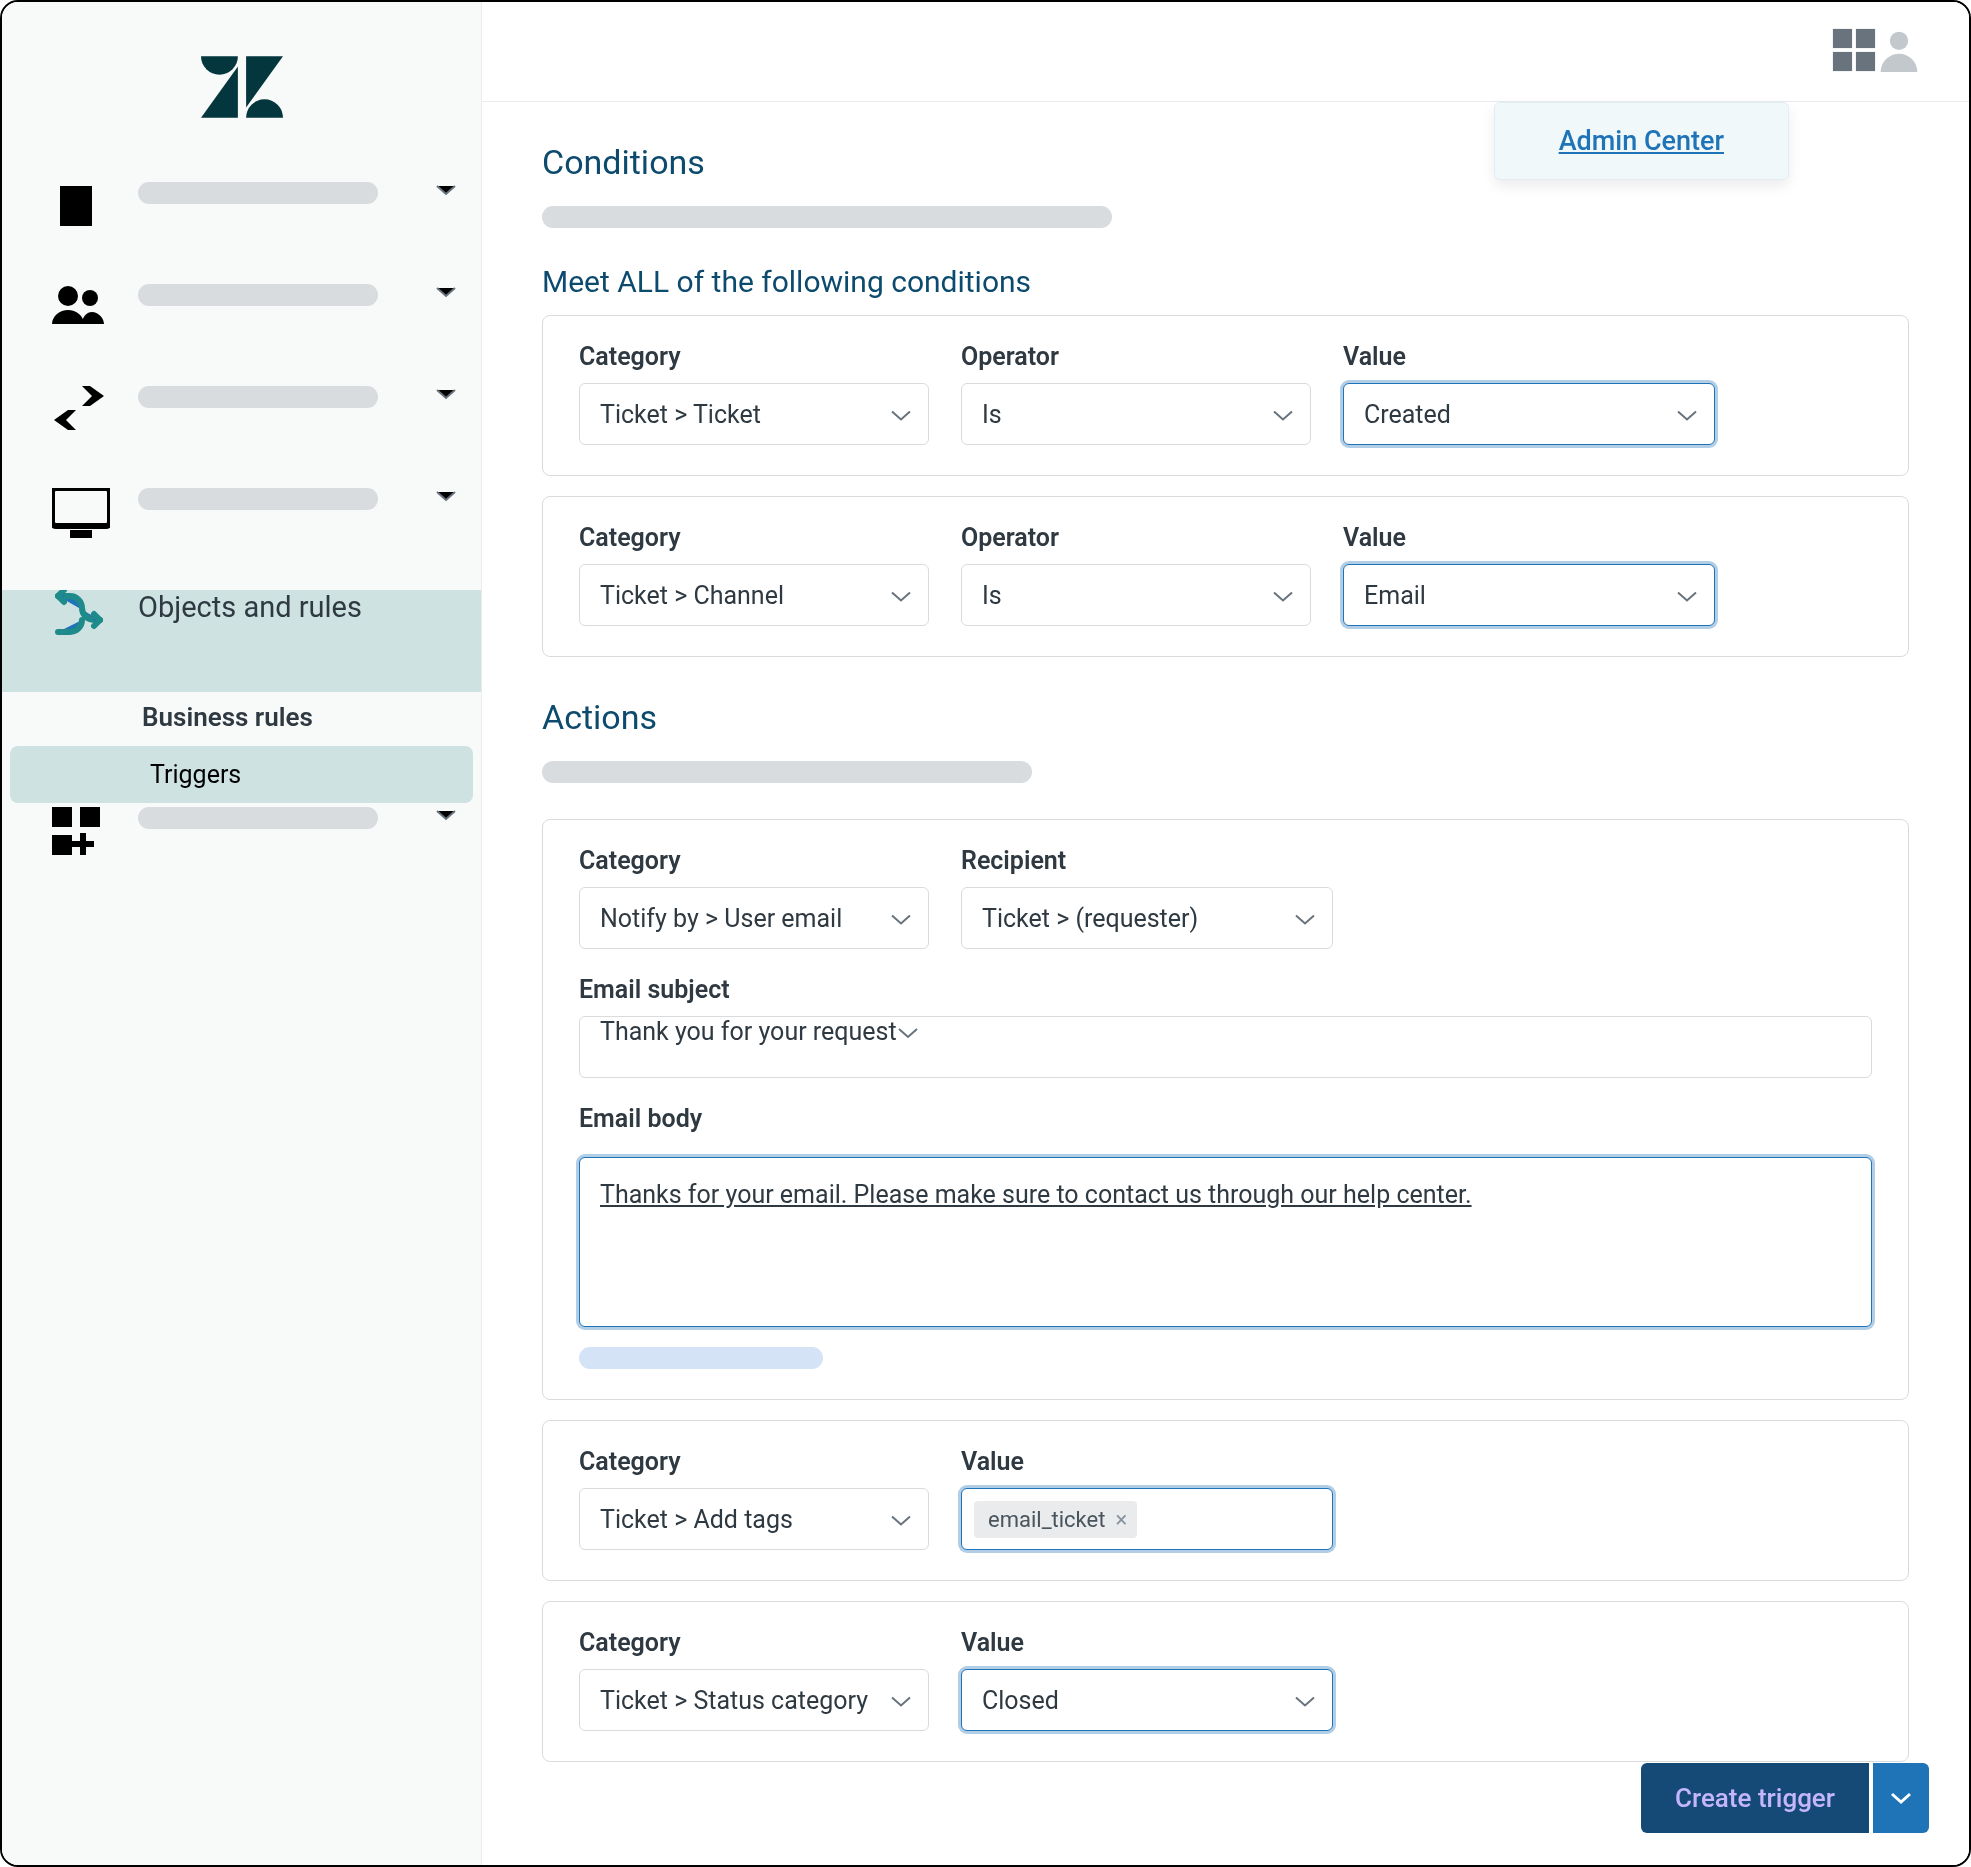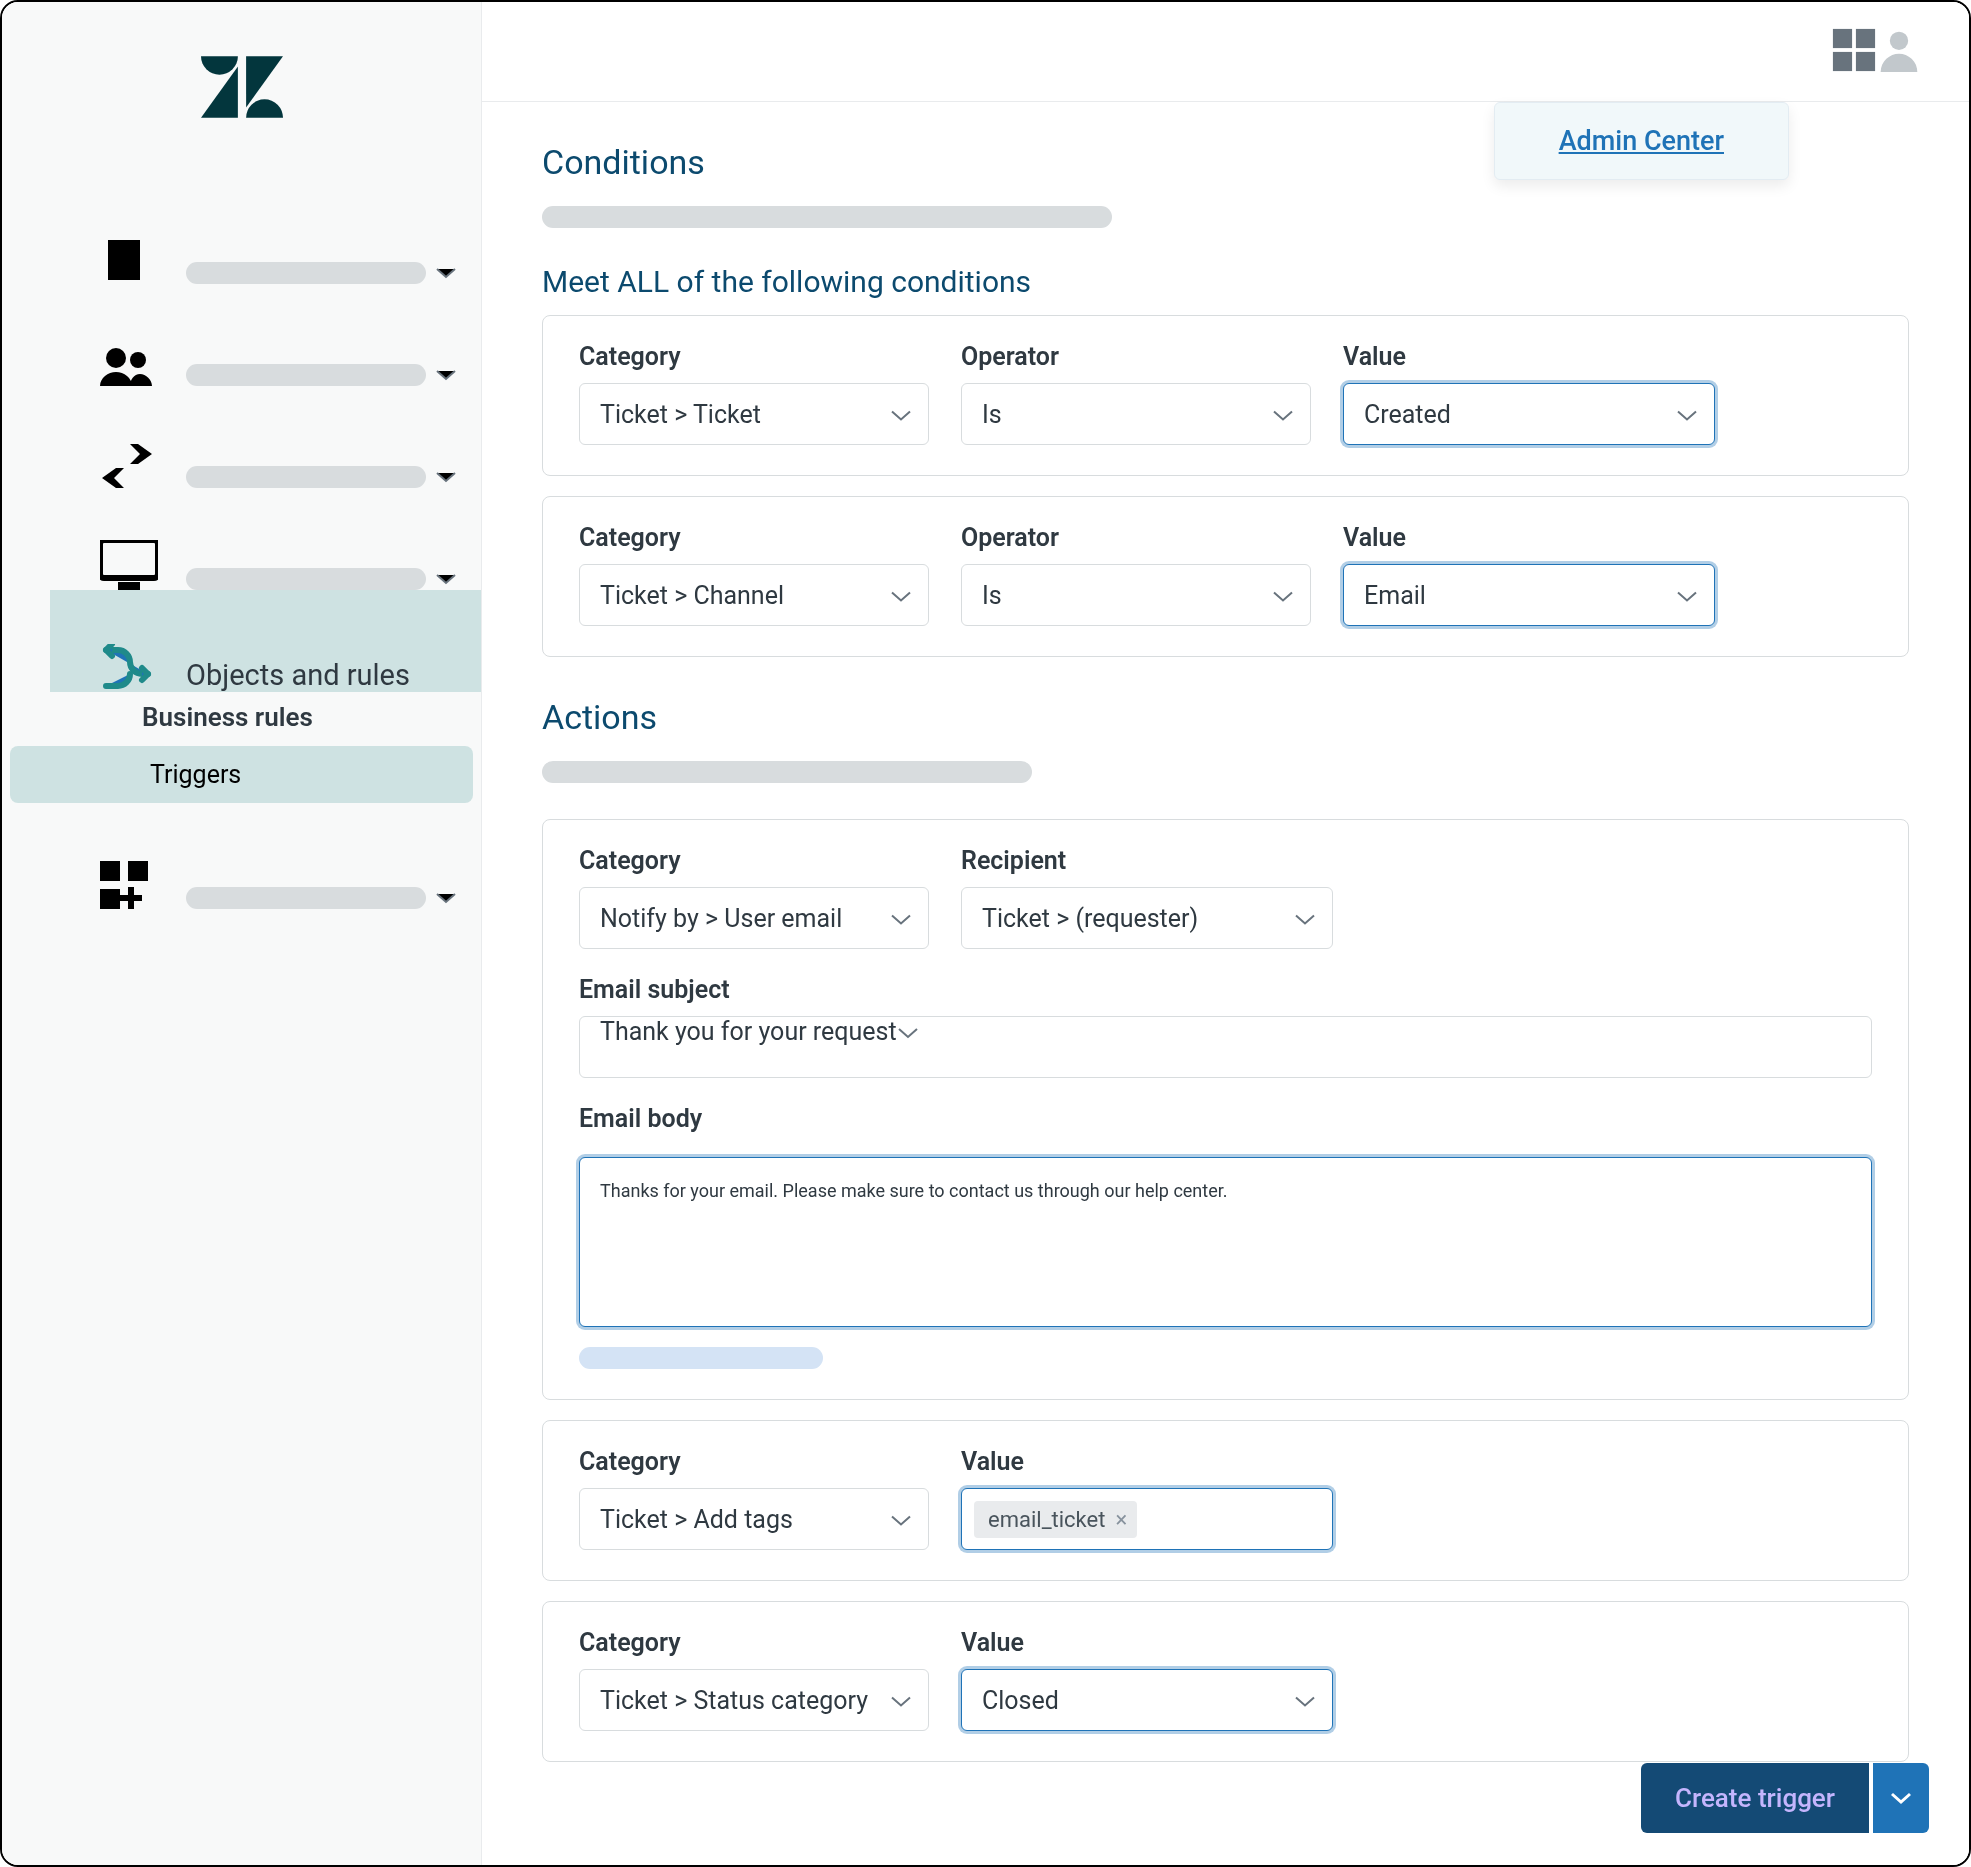--- a/index.html
+++ b/index.html
@@ -25,25 +25,24 @@
   .logo-area {
     height: 170px;
     display: flex;
     align-items: center;
     justify-content: center;
   }
   .z-logo { width: 82px; height: 62px; fill: #03363D; }
   .nav { padding-top: 10px; }
   .nav-row {
     display: flex;
-    align-items: flex-end;
+    align-items: flex-start;
     height: 102px;
     padding: 0 24px 0 50px;
     cursor: pointer;
-    margin-left: 48px;
   }
   .nav-row .icon-slot {
     width: 70px;
     display: flex;
     align-items: center;
     justify-content: flex-start;
   }
   .nav-row svg { fill: #000; }
   .nav-row .ph {
     height: 22px;
@@ -193,27 +192,28 @@
     background: #fff;
     display: flex;
     position: relative;
     width: 100%;
   }
   .textarea {
     border: 1px solid #1F73B7;
     box-shadow: 0 0 0 3px rgba(31,115,183,0.35);
     border-radius: 6px;
     padding: 22px 20px;
-    font-size: 18px;
+    font-size: 25px;
     color: #2F3941;
     background: #fff;
     width: 100%;
     min-height: 170px;
     resize: none;
     font-family: inherit;
+    text-decoration: underline;
   }
   .blue-ph {
     height: 22px;
     width: 244px;
     background: #D4E3F5;
     border-radius: 11px;
     margin-top: 16px;
   }
 
   .tag-input {

